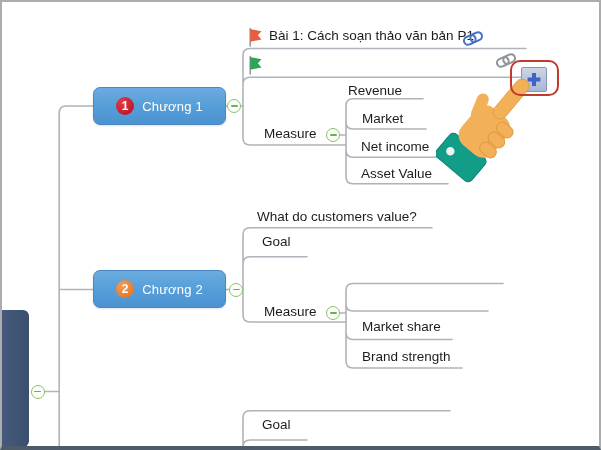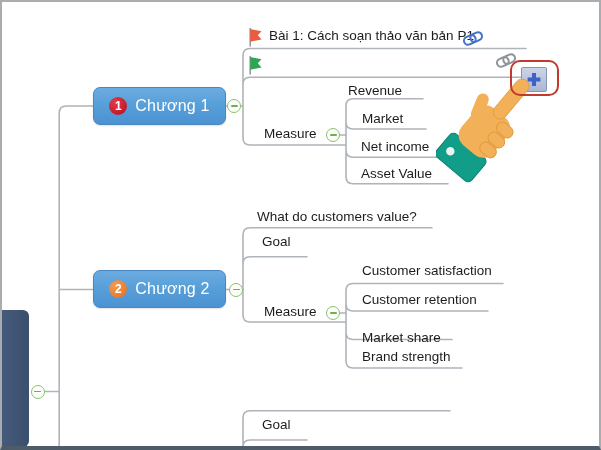--- a/index.html
+++ b/index.html
@@ -9,21 +9,21 @@
   }
   .frame{position:absolute;inset:0;border:2px solid #abacae;border-bottom:4px solid #4e5c6a;z-index:40;pointer-events:none;}
   svg.lines{position:absolute;left:0;top:0;z-index:1;}
   .t{position:absolute;font-size:13.5px;line-height:16px;color:#1c1c1c;white-space:nowrap;z-index:3;}
   .chapter{
     position:absolute;width:131px;height:36px;border-radius:7px;z-index:4;
     background:linear-gradient(180deg,#6babe0 0%,#58a0d9 45%,#4b92d2 100%);
     border:1px solid #4a86c0;display:flex;align-items:center;justify-content:center;gap:8px;
     box-shadow:0 1px 2px rgba(0,0,0,.12);
   }
-  .chapter-label{color:#ffffff;font-size:16px;letter-spacing:.2px;}
+  .chapter-label{color:#ffffff;font-size:13px;letter-spacing:.2px;}
   .badge{width:18px;height:18px;border-radius:50%;color:#fff;font-size:12px;font-weight:bold;
     display:flex;align-items:center;justify-content:center;flex:0 0 auto;}
   .badge-red{background:radial-gradient(circle at 35% 30%,#e43b49,#b40c1e);}
   .badge-orange{background:radial-gradient(circle at 35% 30%,#f59b54,#e16e1d);}
   .collapse{position:absolute;width:14px;height:14px;border-radius:50%;box-sizing:border-box;
     border:1.5px solid #8abf71;background:#fcfef9;z-index:5;display:flex;align-items:center;justify-content:center;}
   .collapse .minus{width:7px;height:1.7px;background:#6fae55;border-radius:1px;}
   .rootbox{position:absolute;left:2px;top:310px;width:27px;height:137px;z-index:4;
     background:linear-gradient(90deg,#465b7c,#3a4f6d);border-radius:0 6px 6px 0;}
   .icon{position:absolute;z-index:6;}
@@ -123,23 +123,21 @@
 
   <div class="t" style="left:264px;top:126px">Measure</div>
   <div class="t" style="left:348px;top:83px">Revenue</div>
   <div class="t" style="left:362px;top:111px">Market</div>
   <div class="t" style="left:361px;top:139px">Net income</div>
   <div class="t" style="left:361px;top:166px">Asset Value</div>
 
   <div class="t" style="left:257px;top:209px">What do customers value?</div>
   <div class="t" style="left:262px;top:234px">Goal</div>
   <div class="t" style="left:264px;top:304px">Measure</div>
-  <div class="t" style="left:362px;top:263px">Customer satisfaction</div>
-  <div class="t" style="left:362px;top:292px">Customer retention</div>
-  <div class="t" style="left:362px;top:330px">Market share</div>
+  <div class="t" style="left:362px;top:319px">Market share</div>
   <div class="t" style="left:362px;top:349px">Brand strength</div>
 
   <div class="t" style="left:262px;top:417px">Goal</div>
 
   <div class="plusbtn">
     <svg width="22" height="21" viewBox="0 0 24 23">
       <path d="M12,4.5 V18.5 M5,11.5 H19" stroke="#3f62c5" stroke-width="4.4" stroke-linecap="butt"></path>
     </svg>
   </div>
   <div class="highlight"></div>

